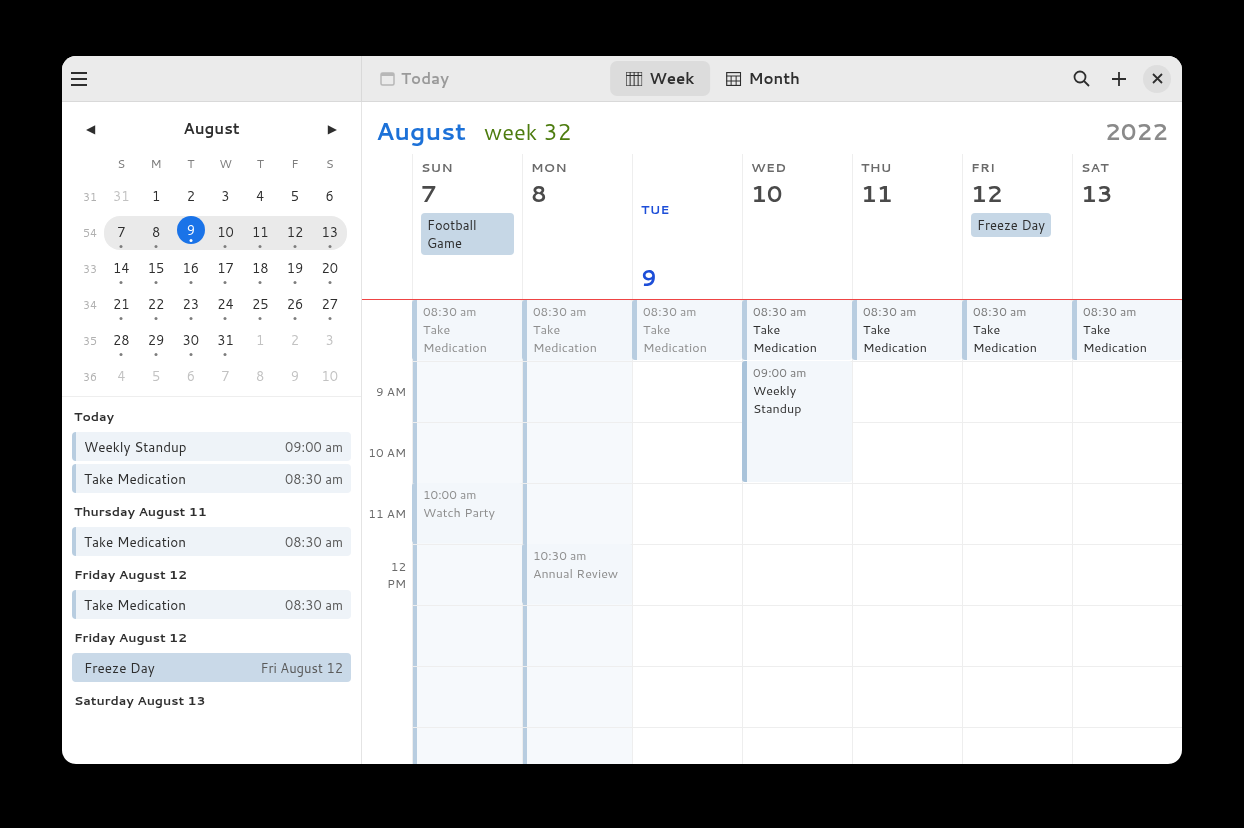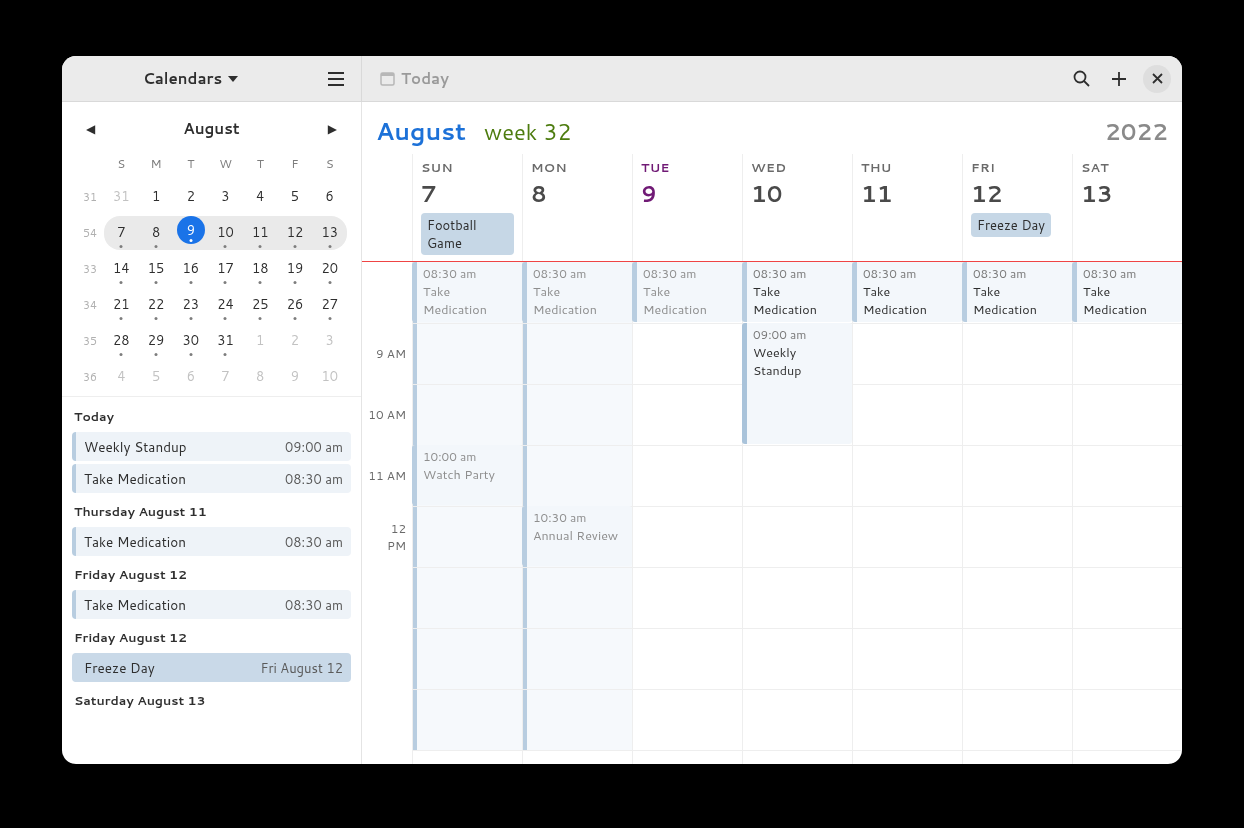--- a/index.html
+++ b/index.html
@@ -207,21 +207,21 @@
   .dh-cell {
     border-left:1px solid #eee;
     padding: 4px 8px 6px;
     min-height: 72px;
     display:flex;
     flex-direction:column;
     gap:2px;
   }
   .dh-dow { font-size:12.5px; font-weight:600; color:#6a6a6a; letter-spacing:.3px;}
   .dh-num { font-size:22px; font-weight:800; color:#4a4a4a;}
-  .dh-cell.today .dh-dow, .dh-cell.today .dh-num { color:#701a75; }
+  .dh-cell.today .dh-dow, .dh-cell.today .dh-num { color:#1d4ed8;margin-top:42px; }
   .allday-chip {
     background:#c6d7e6;
     border-radius:4px;
     padding: 3px 6px;
     font-size:13px;
     width:fit-content;
     margin-top:2px;
   }
   .timegrid {
     flex:1;
@@ -265,37 +265,49 @@
   .event.past .etitle, .event.past .etime { color:#8e8e8e; }
   svg { display:block; }
 </style>
 </head>
 <body>
 
 <div class="window">
 
   <div class="headerbar">
     <div class="hb-left">
-      <div class="calendars-btn">
-        <span>Calendars</span>
-        <span class="triangle-down"></span>
-      </div>
       <div class="iconbtn">
         <svg width="16" height="14" viewBox="0 0 16 14">
             <path d="M0 1h16M0 7h16M0 13h16" stroke="#2e2e2e" stroke-width="2"></path>
           </svg>
       </div>
     </div>
     <div class="hb-center">
       <div class="today-btn">
         <svg width="15" height="15" viewBox="0 0 15 15">
             <rect x="1" y="2" width="13" height="12" rx="1.5" fill="none" stroke="#b7b7b7" stroke-width="1.5"></rect>
             <rect x="1" y="2" width="13" height="3" fill="#b7b7b7"></rect>
           </svg>
         <span>Today</span>
+      </div>
+      <div class="view-switch">
+        <div class="view-tab active">
+          <svg width="16" height="14" viewBox="0 0 16 14">
+              <rect x="0" y="0" width="16" height="14" fill="none" stroke="#2e2e2e" stroke-width="1.2"></rect>
+              <path d="M4 0v14M8 0v14M12 0v14M0 3.5h16" stroke="#2e2e2e" stroke-width="1"></path>
+            </svg>
+          <span>Week</span>
+        </div>
+        <div class="view-tab">
+          <svg width="15" height="14" viewBox="0 0 15 14">
+              <rect x="0.5" y="0.5" width="14" height="13" fill="none" stroke="#2e2e2e" stroke-width="1.3"></rect>
+              <path d="M0 4h15M5 4v10M10 4v10M0 9h15" stroke="#2e2e2e" stroke-width="1"></path>
+            </svg>
+          <span>Month</span>
+        </div>
       </div>
     </div>
     <div class="hb-right">
       <div class="iconbtn">
         <svg width="17" height="17" viewBox="0 0 17 17">
             <circle cx="7" cy="7" r="5.5" fill="none" stroke="#2e2e2e" stroke-width="1.8"></circle>
             <path d="M11 11l5 5" stroke="#2e2e2e" stroke-width="1.8"></path>
           </svg>
       </div>
       <div class="iconbtn">

